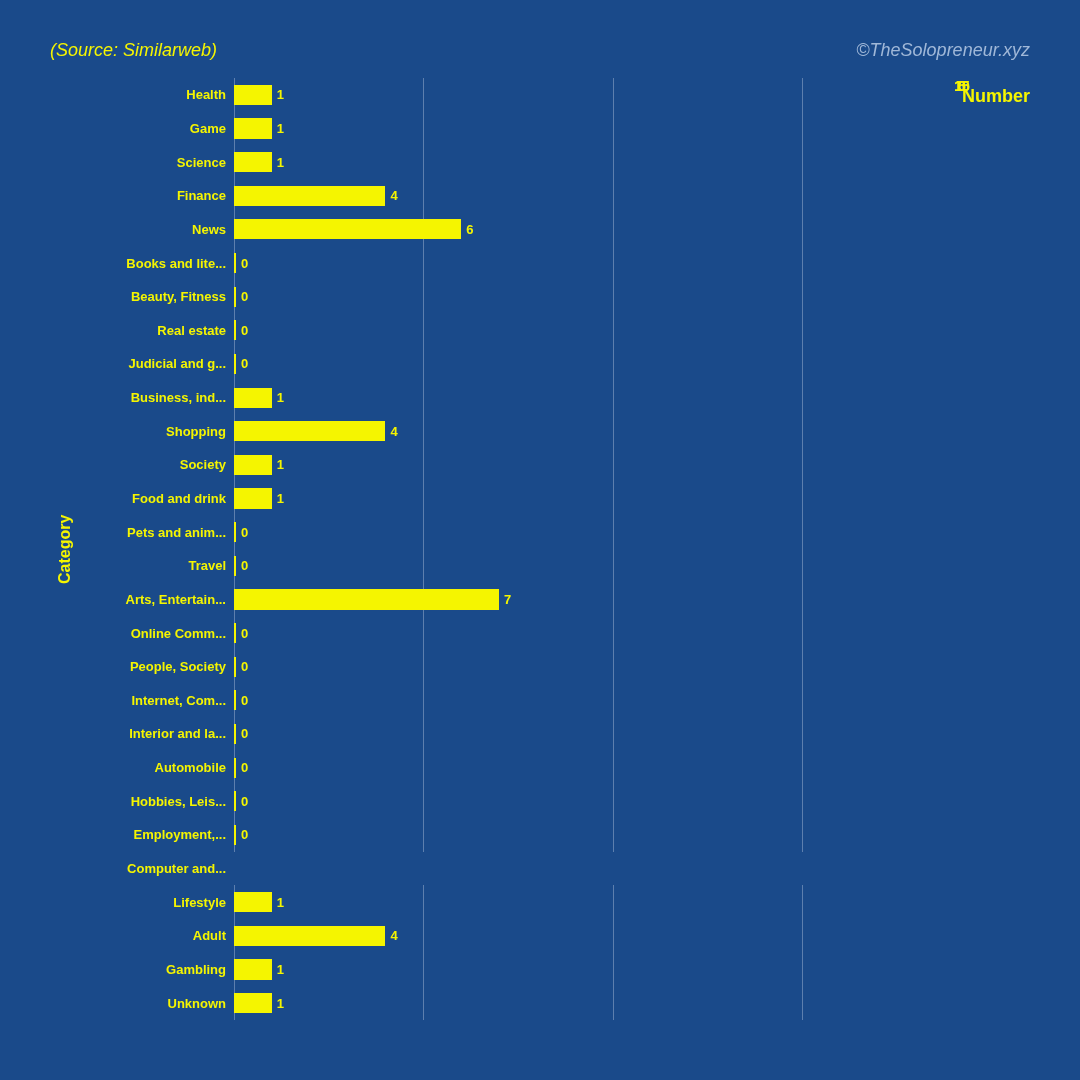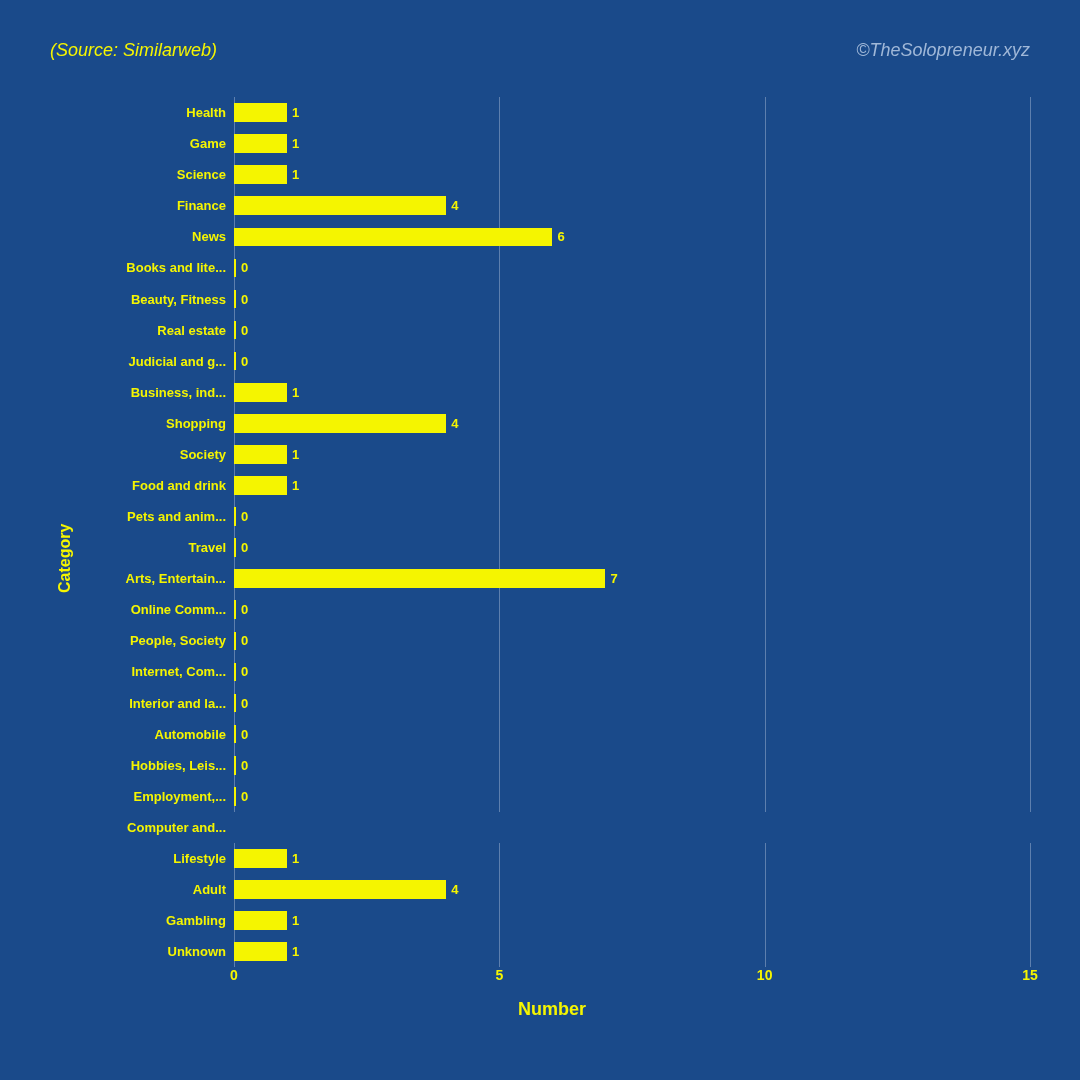--- a/index.html
+++ b/index.html
@@ -21,21 +21,21 @@
       color: #f5f500;
       font-size: 36px;
       font-weight: bold;
       font-style: italic;
       margin-bottom: 4px;
     }
     .header-row {
       display: flex;
       justify-content: space-between;
       align-items: center;
-      margin-bottom: 36px;
+      margin-bottom: 17px;
     }
     .source {
       color: #f5f500;
       font-size: 18px;
       font-style: italic;
     }
     .copyright {
       color: #a0b8d8;
       font-size: 18px;
       font-style: italic;
@@ -53,21 +53,21 @@
       font-weight: bold;
       display: flex;
       align-items: center;
       justify-content: center;
       padding-right: 6px;
       width: 24px;
     }
     .chart-inner {
       flex: 1;
       display: flex;
-      flex-direction: column;
+      flex-direction: row;
     }
     .bars-container {
       flex: 1;
       display: flex;
       flex-direction: column;
       position: relative;
     }
     .bar-row {
       display: flex;
       align-items: center;

